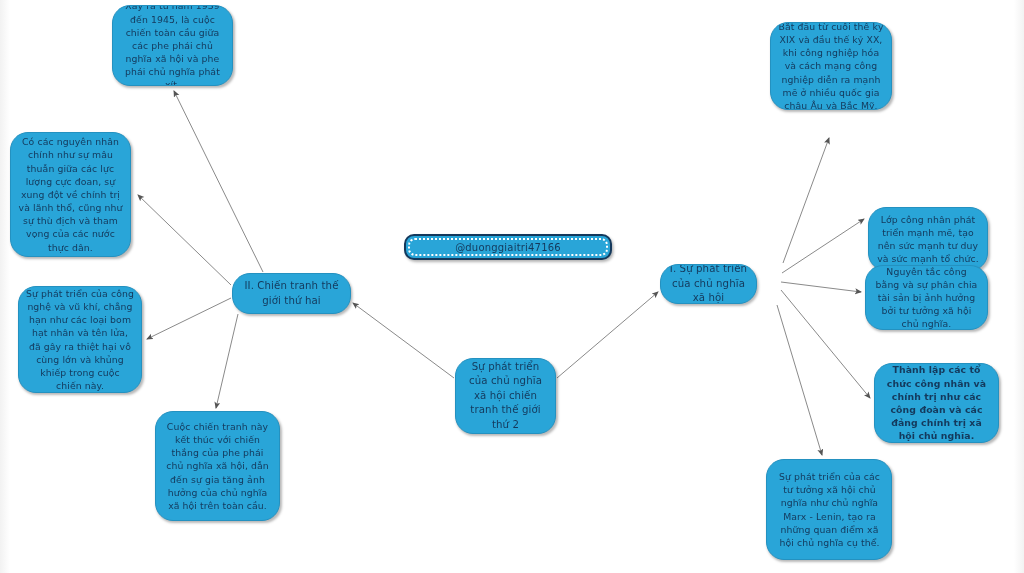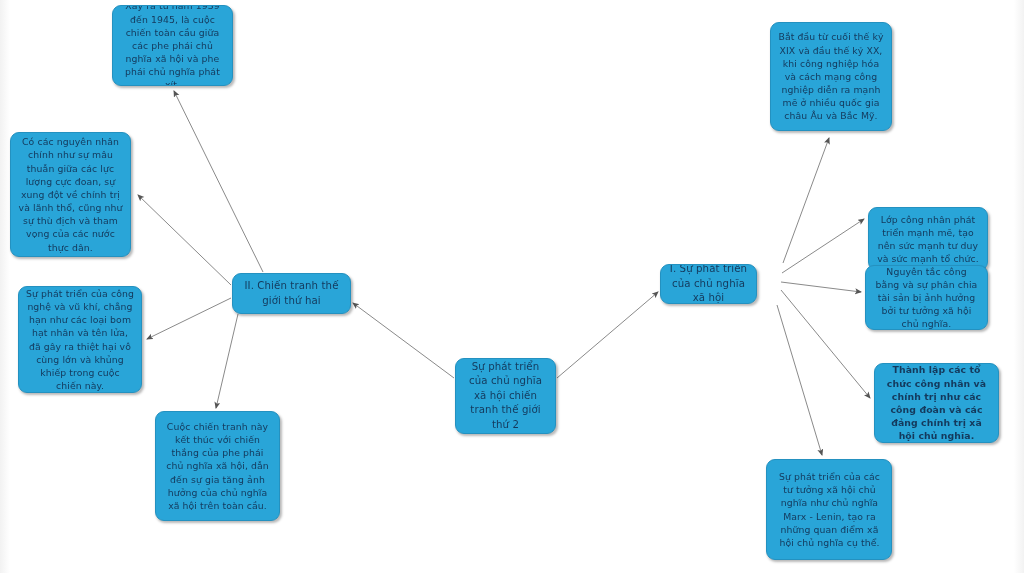--- a/index.html
+++ b/index.html
@@ -28,21 +28,21 @@
     top: 0;
     width: 1024px;
     height: 573px;
     pointer-events: none;
   }
   .node {
     position: absolute;
     box-sizing: border-box;
     background: #29a5d8;
     border: 1px solid #2491c0;
-    border-radius: 9px;
+    border-radius: 18px;
     color: #14395c;
     display: flex;
     align-items: center;
     justify-content: center;
     text-align: center;
     padding: 6px 7px;
     line-height: 1.42;
     letter-spacing: 0.1px;
     box-shadow: 1.5px 2px 2.5px rgba(0,0,0,0.28);
     overflow: hidden;
@@ -125,31 +125,34 @@
       </div>
       <div class="node leaf" style="left: 10px; top: 132px; width: 121px; height: 125px;">
         <span class="node-text">Có các nguyên nhân chính như sự mâu thuẫn giữa các lực lượng cực đoan, sự xung đột về chính trị và lãnh thổ, cũng như sự thù địch và tham vọng của các nước thực dân.</span>
       </div>
       <div class="node leaf" style="left: 18px; top: 286px; width: 124px; height: 107px;">
         <span class="node-text">Sự phát triển của công nghệ và vũ khí, chẳng hạn như các loại bom hạt nhân và tên lửa, đã gây ra thiệt hại vô cùng lớn và khủng khiếp trong cuộc chiến này.</span>
       </div>
       <div class="node leaf" style="left: 155px; top: 411px; width: 125px; height: 110px;">
         <span class="node-text">Cuộc chiến tranh này kết thúc với chiến thắng của phe phái chủ nghĩa xã hội, dẫn đến sự gia tăng ảnh hưởng của chủ nghĩa xã hội trên toàn cầu.</span>
       </div>
-      <div class="node leaf" style="left: 770px; top: 22px; width: 122px; height: 109px;">
+      <div class="node leaf" style="left: 770px; top: 22px; width: 122px; height: 88px;">
         <span class="node-text">Bắt đầu từ cuối thế kỷ XIX và đầu thế kỷ XX, khi công nghiệp hóa và cách mạng công nghiệp diễn ra mạnh mẽ ở nhiều quốc gia châu Âu và Bắc Mỹ.</span>
       </div>
       <div class="node leaf" style="left: 868px; top: 179px; width: 120px; height: 64px; margin-top: 28px;">
         <span class="node-text">Lớp công nhân phát triển mạnh mẽ, tạo nên sức mạnh tư duy và sức mạnh tổ chức.</span>
       </div>
       <div class="node leaf" style="left: 865px; top: 265px; width: 123px; height: 65px;">
         <span class="node-text">Nguyên tắc công bằng và sự phân chia tài sản bị ảnh hưởng bởi tư tưởng xã hội chủ nghĩa.</span>
       </div>
       <div class="node leaf" style="left: 874px; top: 363px; width: 125px; height: 80px; font-weight: bold;">
         <span class="node-text">Thành lập các tổ chức công nhân và chính trị như các công đoàn và các đảng chính trị xã hội chủ nghĩa.</span>
       </div>
       <div class="node leaf" style="left: 766px; top: 459px; width: 126px; height: 101px; padding-left: 8px;">
         <span class="node-text">Sự phát triển của các tư tưởng xã hội chủ nghĩa như chủ nghĩa Marx - Lenin, tạo ra những quan điểm xã hội chủ nghĩa cụ thể.</span>
       </div>
     </div>
 
+  <div class="center-node" id="center-node" style="left: 404px; top: 234px; width: 208px; height: 26px;">
+    <div class="center-inner">@duonggiaitri47166</div>
+  </div>
 
 </div>
 
 </body></html>

